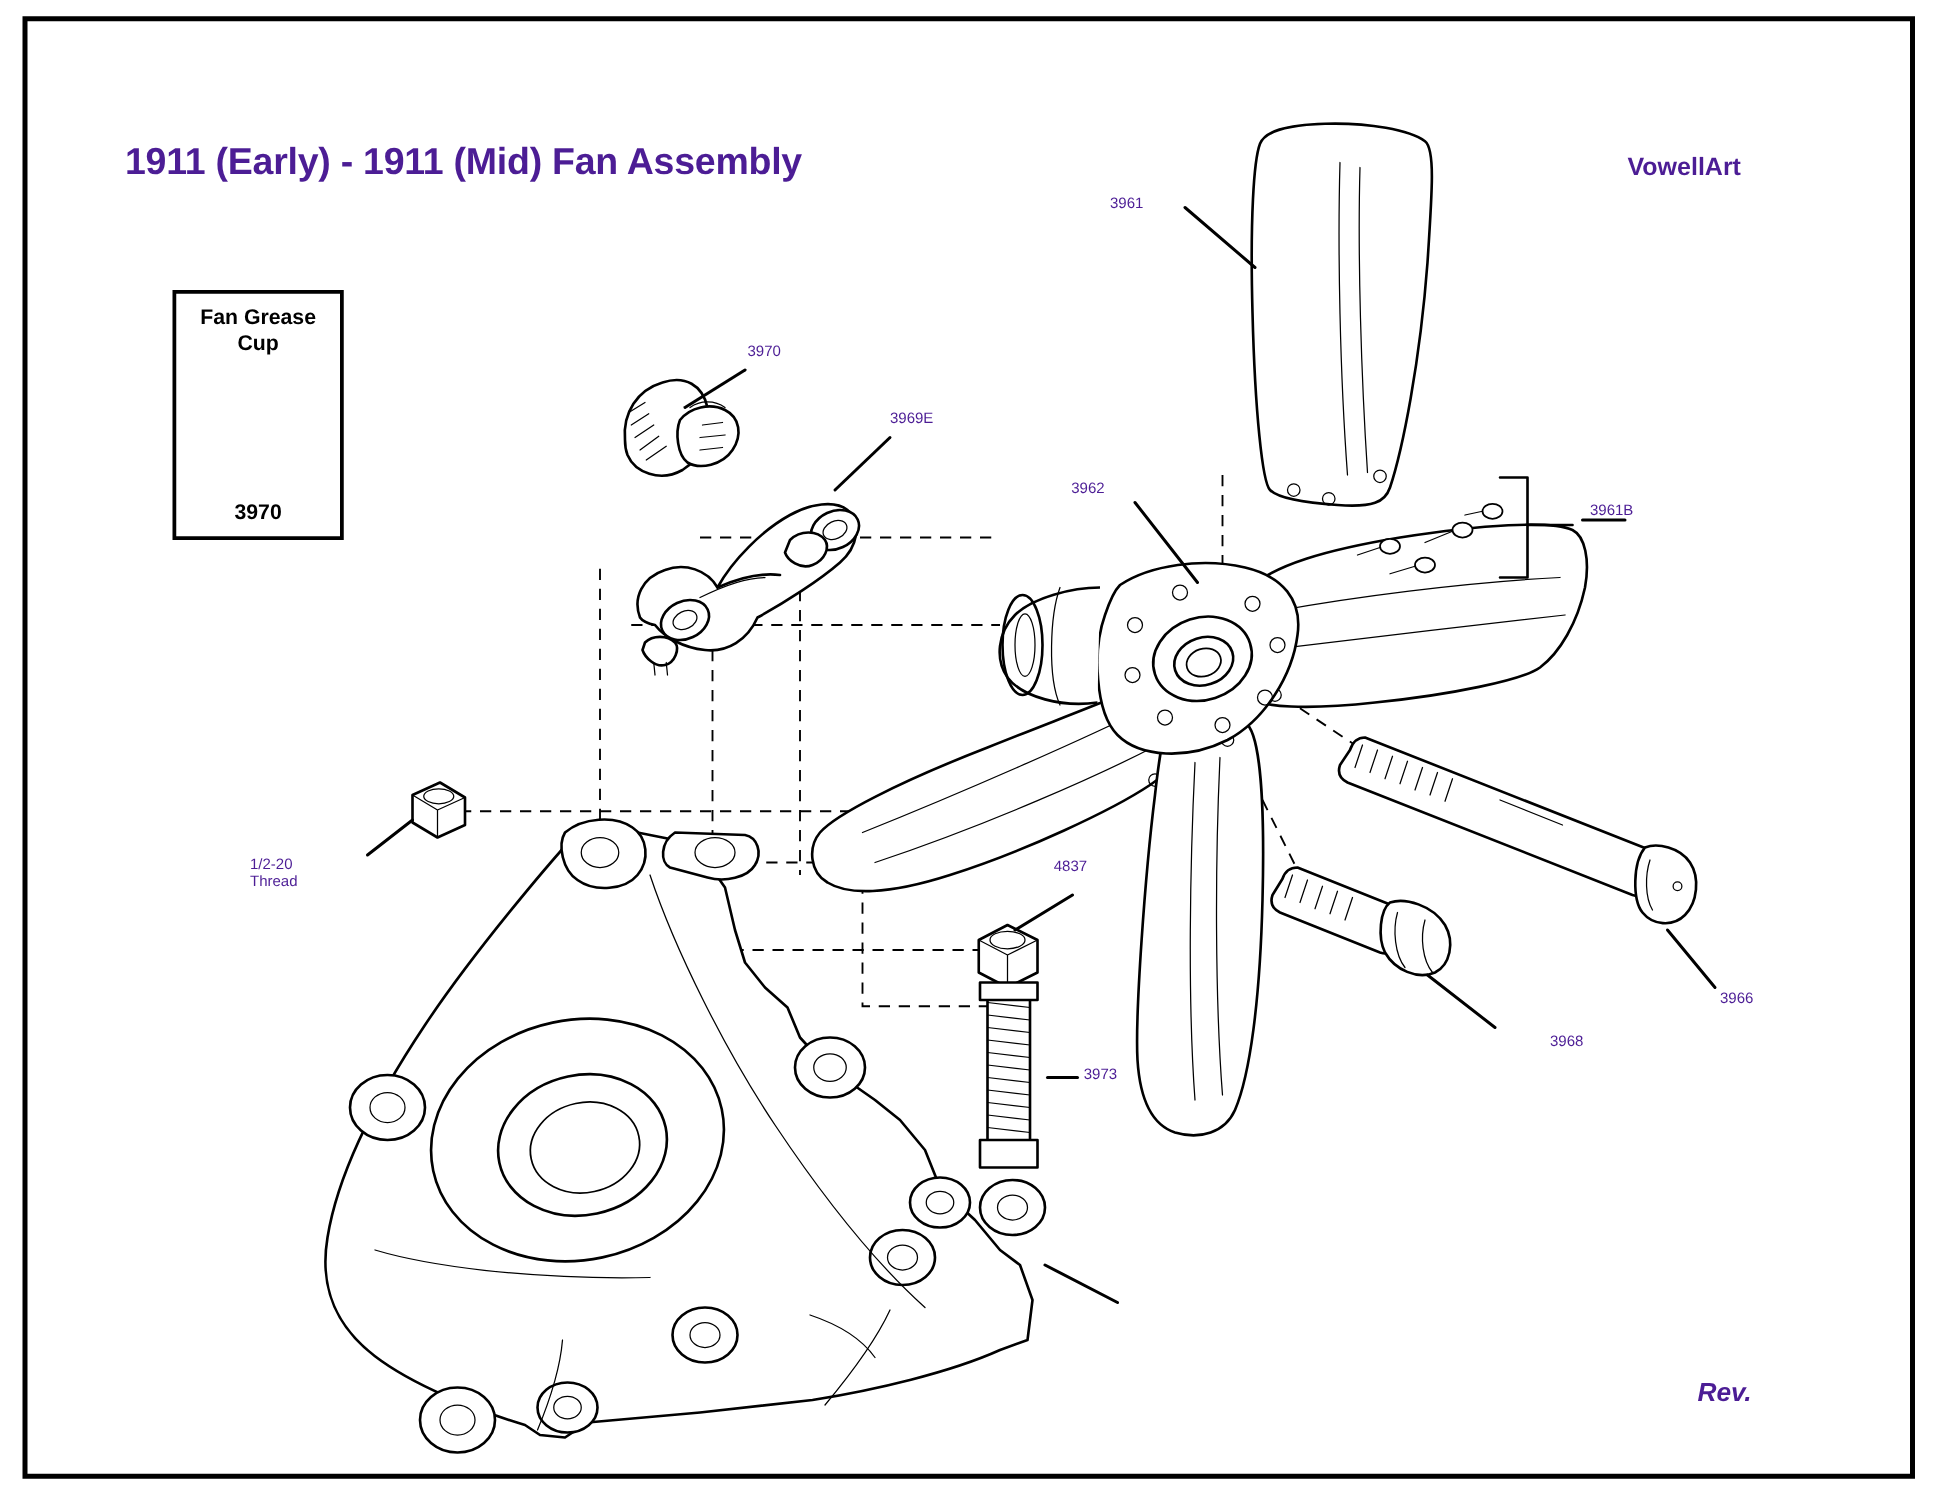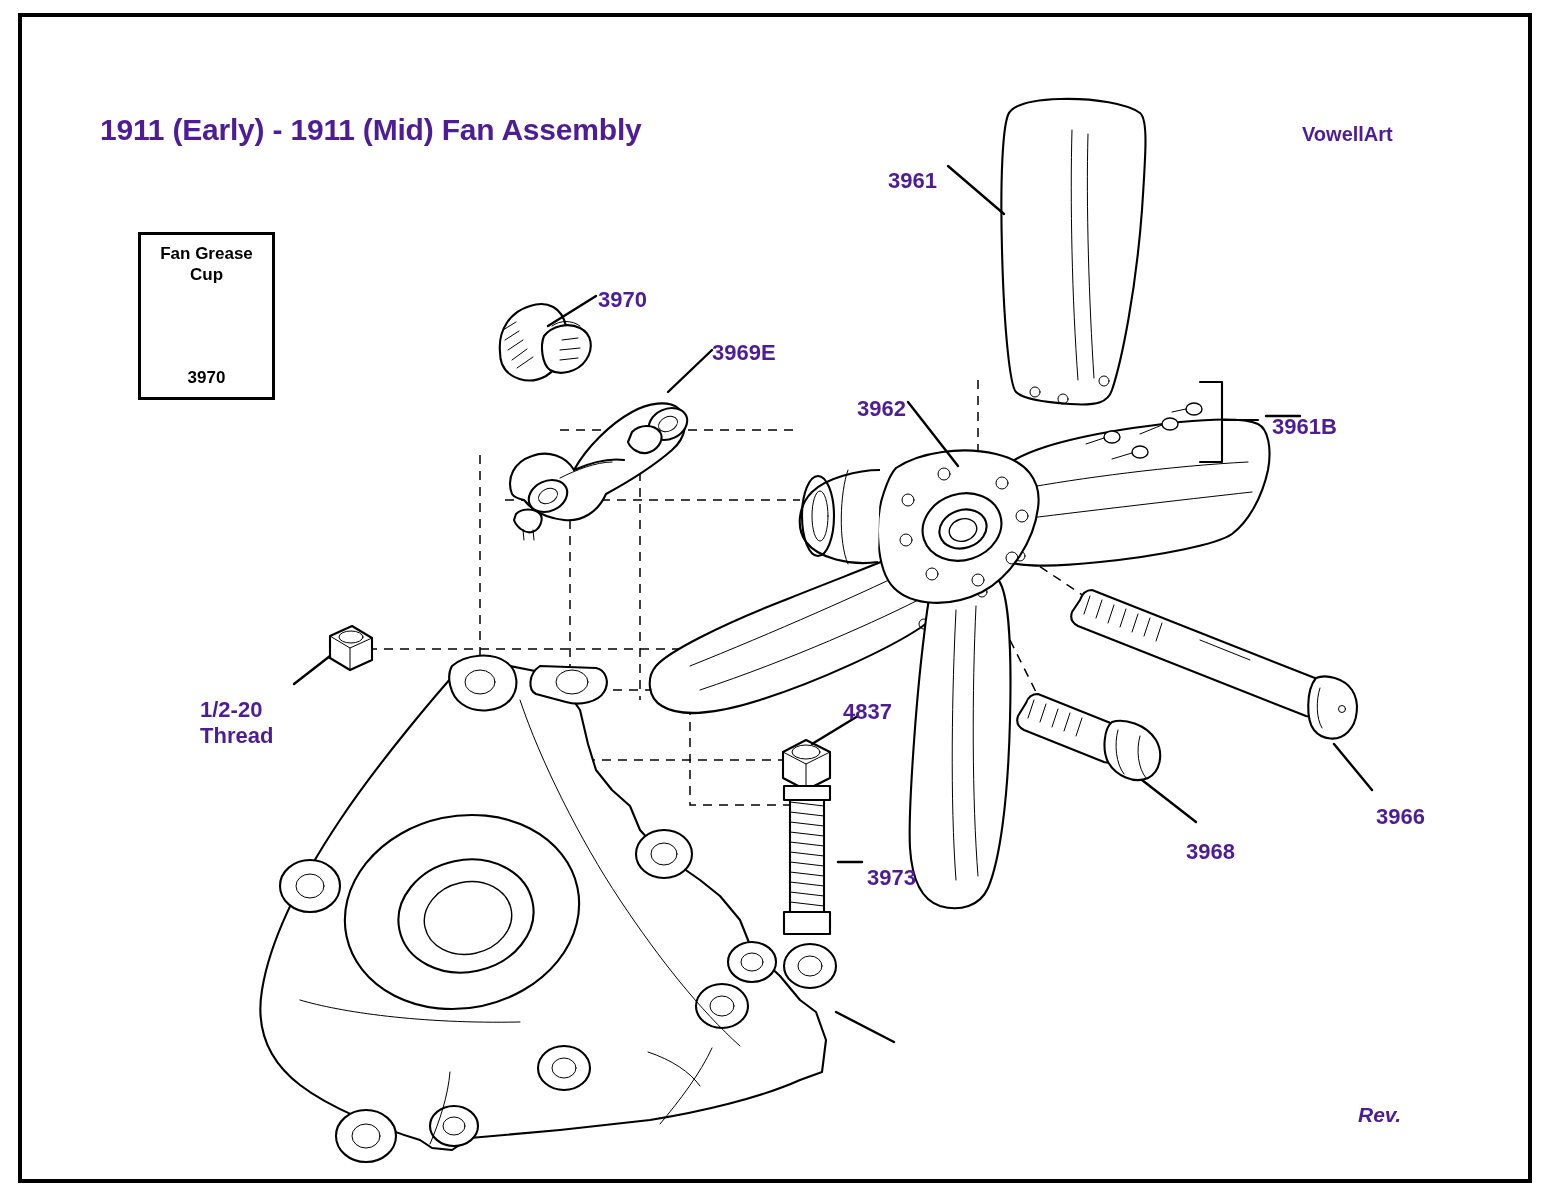--- a/index.html
+++ b/index.html
@@ -53,21 +53,21 @@
     font-size: 21px;
     font-weight: bold;
     font-style: italic;
   }
   
   #greasebox {
     position: absolute;
     left: 138px;
     top: 232px;
     width: 137px;
-    height: 168px;
+    height: 200px;
     border: 3px solid #000000;
     box-sizing: border-box;
     background: #ffffff;
   }
   #greasebox .cap {
     position: absolute;
     left: 0;
     top: 8px;
     width: 100%;
     text-align: center;
@@ -78,23 +78,22 @@
   #greasebox .num {
     position: absolute;
     left: 0;
     bottom: 9px;
     width: 100%;
     text-align: center;
     font-size: 17px;
     font-weight: bold;
   }
   .callout {
-    font-size: 22px;
-    font-weight: bold;
-    margin-top: 13px;
+    font-size: 12px;
+    font-weight: normal;
   }
   svg.layer {
     position: absolute;
     left: 0;
     top: 0;
     width: 1552px;
     height: 1199px;
     pointer-events: none;
   }
   .ln { fill: none; stroke: #000; stroke-width: 2.1; stroke-linecap: round; stroke-linejoin: round; }
@@ -393,20 +392,20 @@
     </div>
     <div class="num">3970</div>
   </div>
 
   <div class="txt callout" style="left:888px; top:155px;">3961</div>
   <div class="txt callout" style="left:598px; top:274px;">3970</div>
   <div class="txt callout" style="left:712px; top:327px;text-align:center;">3969E</div>
   <div class="txt callout" style="left:857px; top:383px;">3962</div>
   <div class="txt callout" style="left:1272px; top:401px;text-align:right;">3961B</div>
   <div class="txt callout" style="left:1376px; top:791px;">3966</div>
-  <div class="txt callout" style="left:1186px; top:826px;text-align:center;">3968</div>
+  <div class="txt callout" style="left:1240px; top:826px;text-align:center;">3968</div>
   <div class="txt callout" style="left:843px; top:686px;">4837</div>
   <div class="txt callout" style="left:867px; top:852px;">3973</div>
 
   <div class="txt callout" style="left:200px; top:684px;"><span>1/2-20</span><br><span>Thread</span></div>
 
 
 </div>
 
 </body></html>

